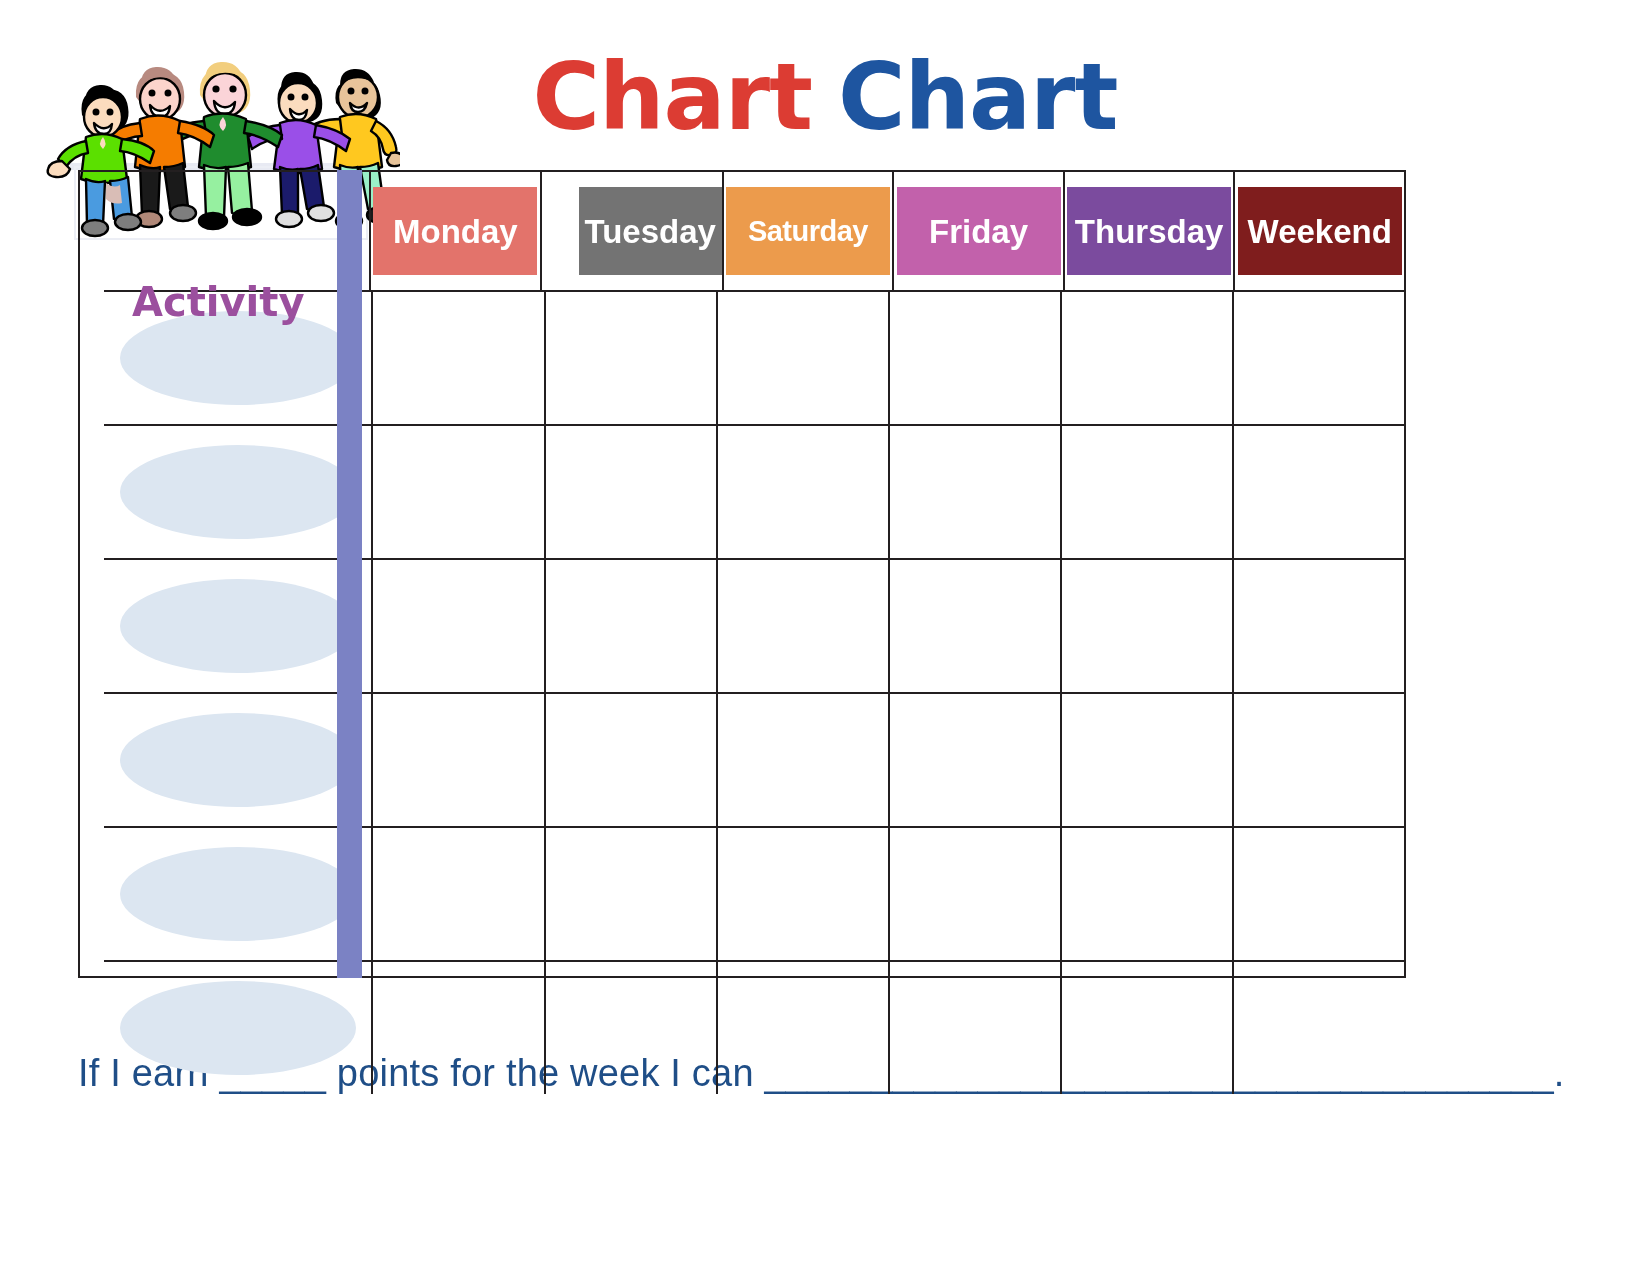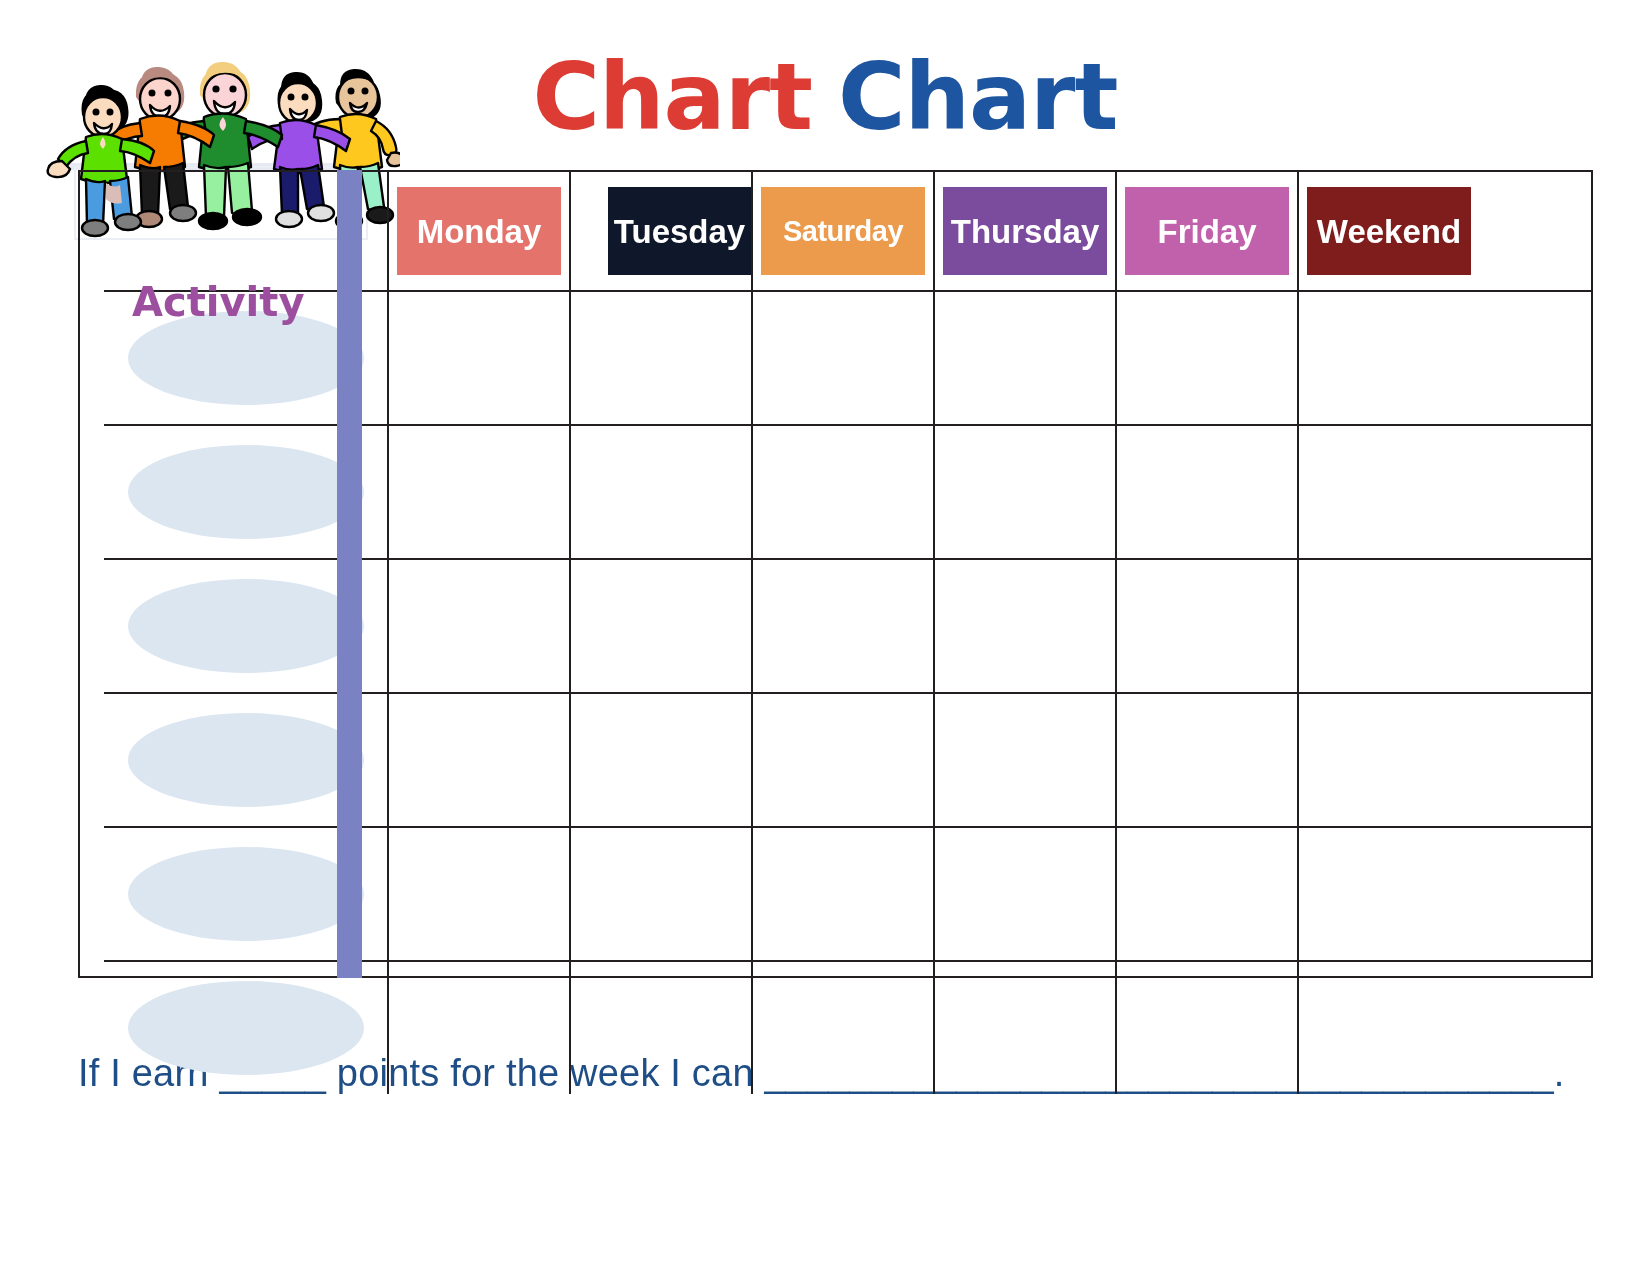--- a/index.html
+++ b/index.html
@@ -38,21 +38,21 @@
     font-size:40px;
     color:#9B4F9E;
     letter-spacing:0px;
     z-index:2;
     margin-top:27px;
   }
 
   
   .grid {
     position:absolute; left:78px; top:170px;
-    width:1515px; height:808px;
+    width:1328px; height:808px;
     border:2px solid #231f20;
     box-sizing:border-box;
     z-index:1;
     padding-left:24px;
   }
   .row { display:flex; width:100%; box-sizing:border-box; }
   .row.header { height:118px; }
   .row.body   { height:134px; border-top:2px solid #231f20; }
 
   .cell {
@@ -225,32 +225,32 @@
 
   <div class="grid">
 
     <div class="row header">
       <div class="cell col-activity"></div>
 
       <div class="cell col-day">
         <div class="day-chip" style="background: rgb(227, 115, 107);">Monday</div>
       </div>
       <div class="cell col-day">
-        <div class="day-chip" style="background: #0f172a; margin-left: 37px;">Tuesday</div>
+        <div class="day-chip" style="background: #737373; margin-left: 37px;">Tuesday</div>
       </div>
       <div class="cell col-day">
         <div class="day-chip narrow-text" style="background: rgb(236, 155, 76);">Saturday</div>
       </div>
       <div class="cell col-day">
+        <div class="day-chip" style="background: rgb(194, 97, 171);">Friday</div>
+      </div>
+      <div class="cell col-day">
         <div class="day-chip" style="background: rgb(123, 75, 158);">Thursday</div>
       </div>
       <div class="cell col-day">
-        <div class="day-chip" style="background: rgb(194, 97, 171);">Friday</div>
-      </div>
-      <div class="cell col-day">
         <div class="day-chip" style="background: #7f1d1d;">Weekend</div>
       </div>
     </div>
 
     <div id="body-rows">
         <div class="row body">
           <div class="cell col-activity">
             <div class="oval" style="background: rgb(220, 230, 241);"></div>
           </div>
           <div class="cell col-day"></div>

